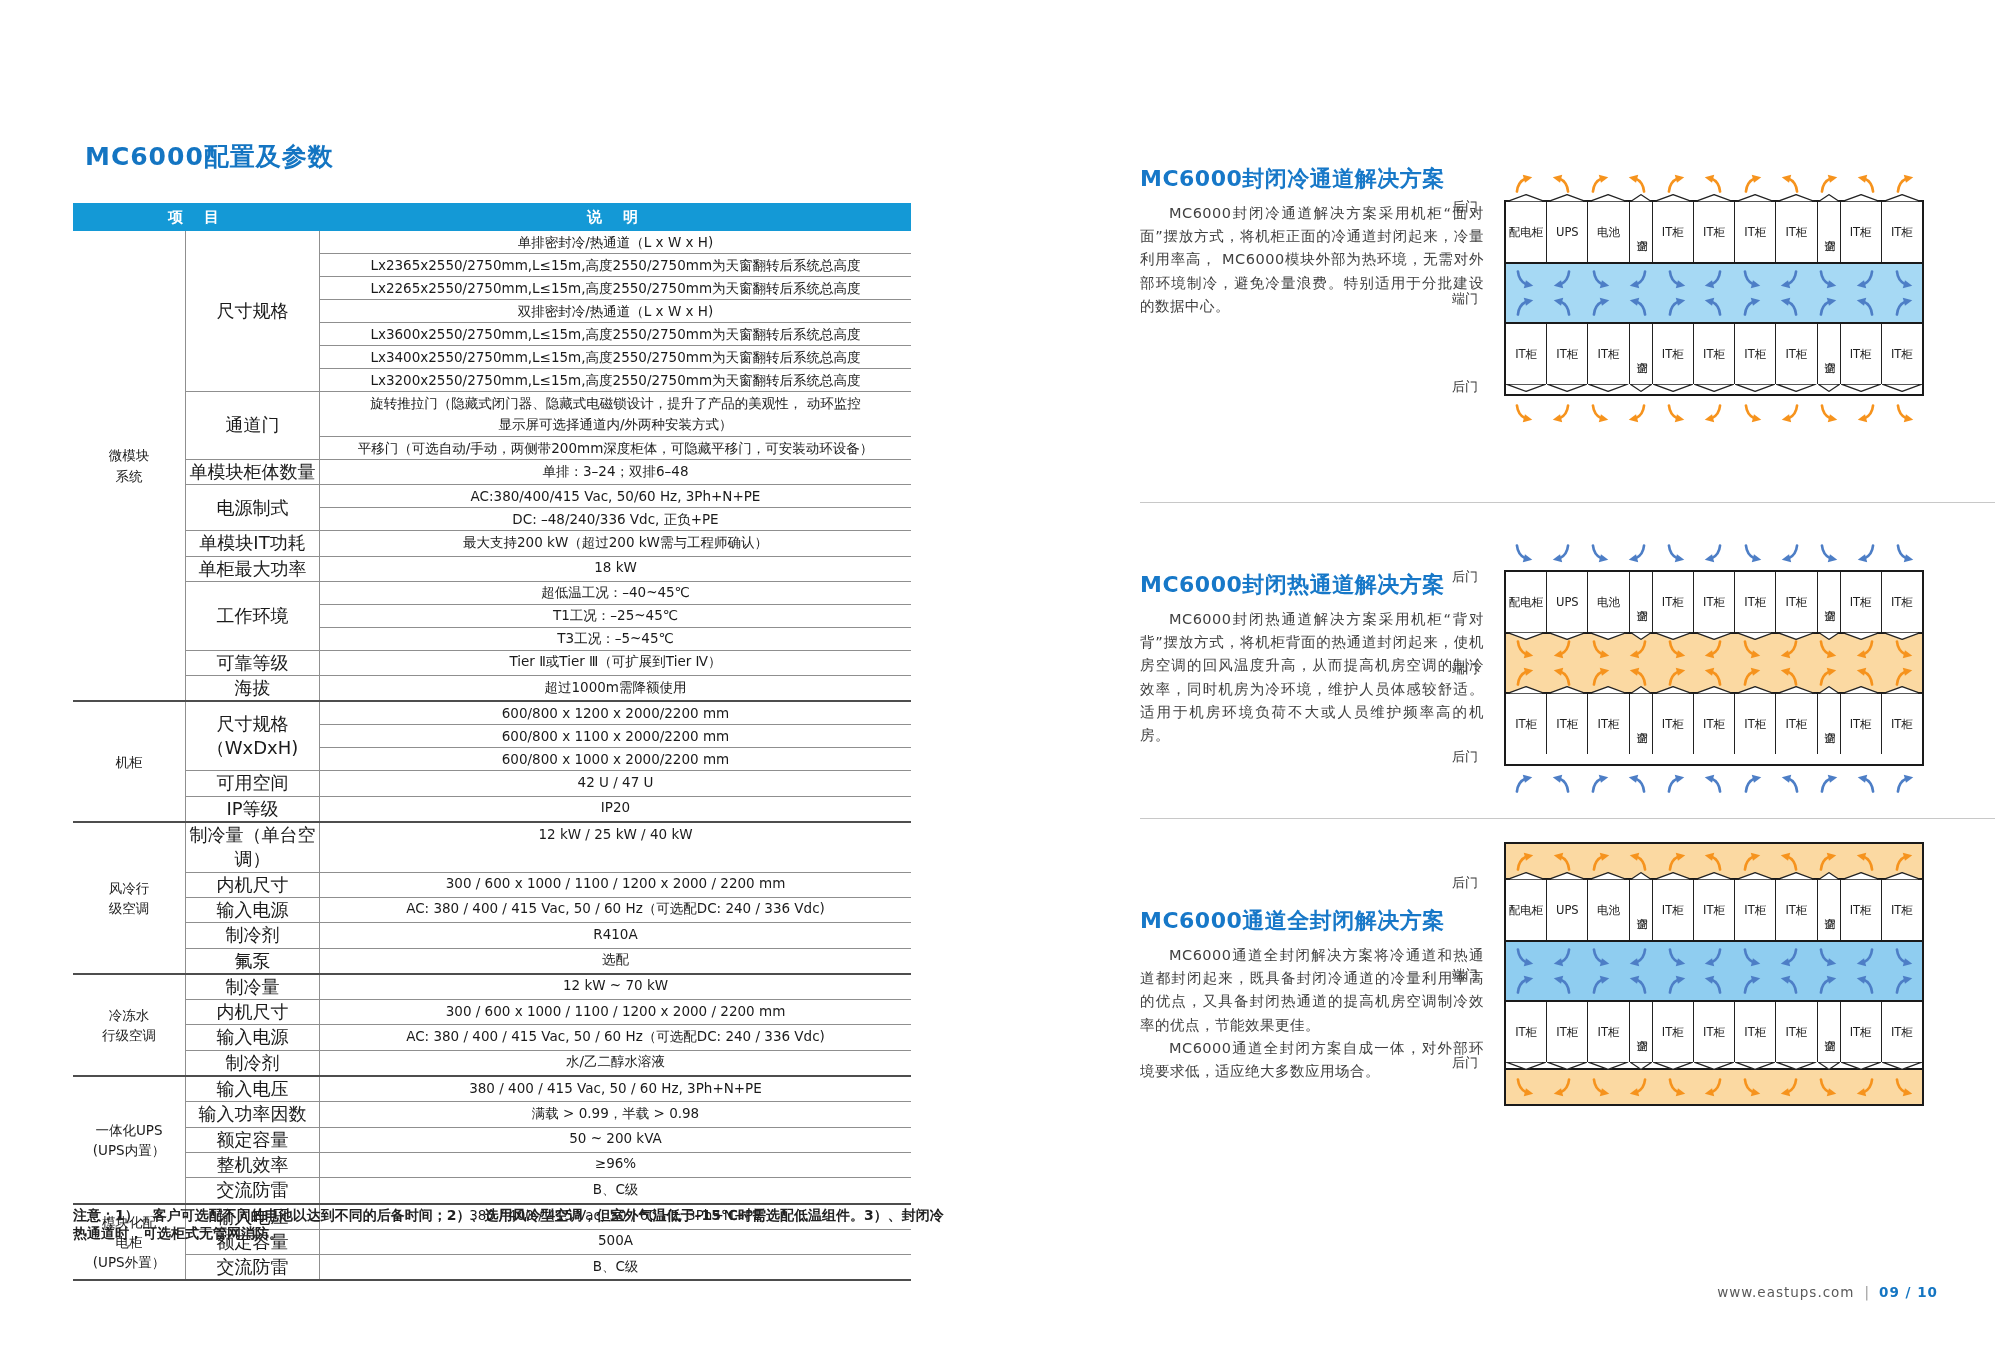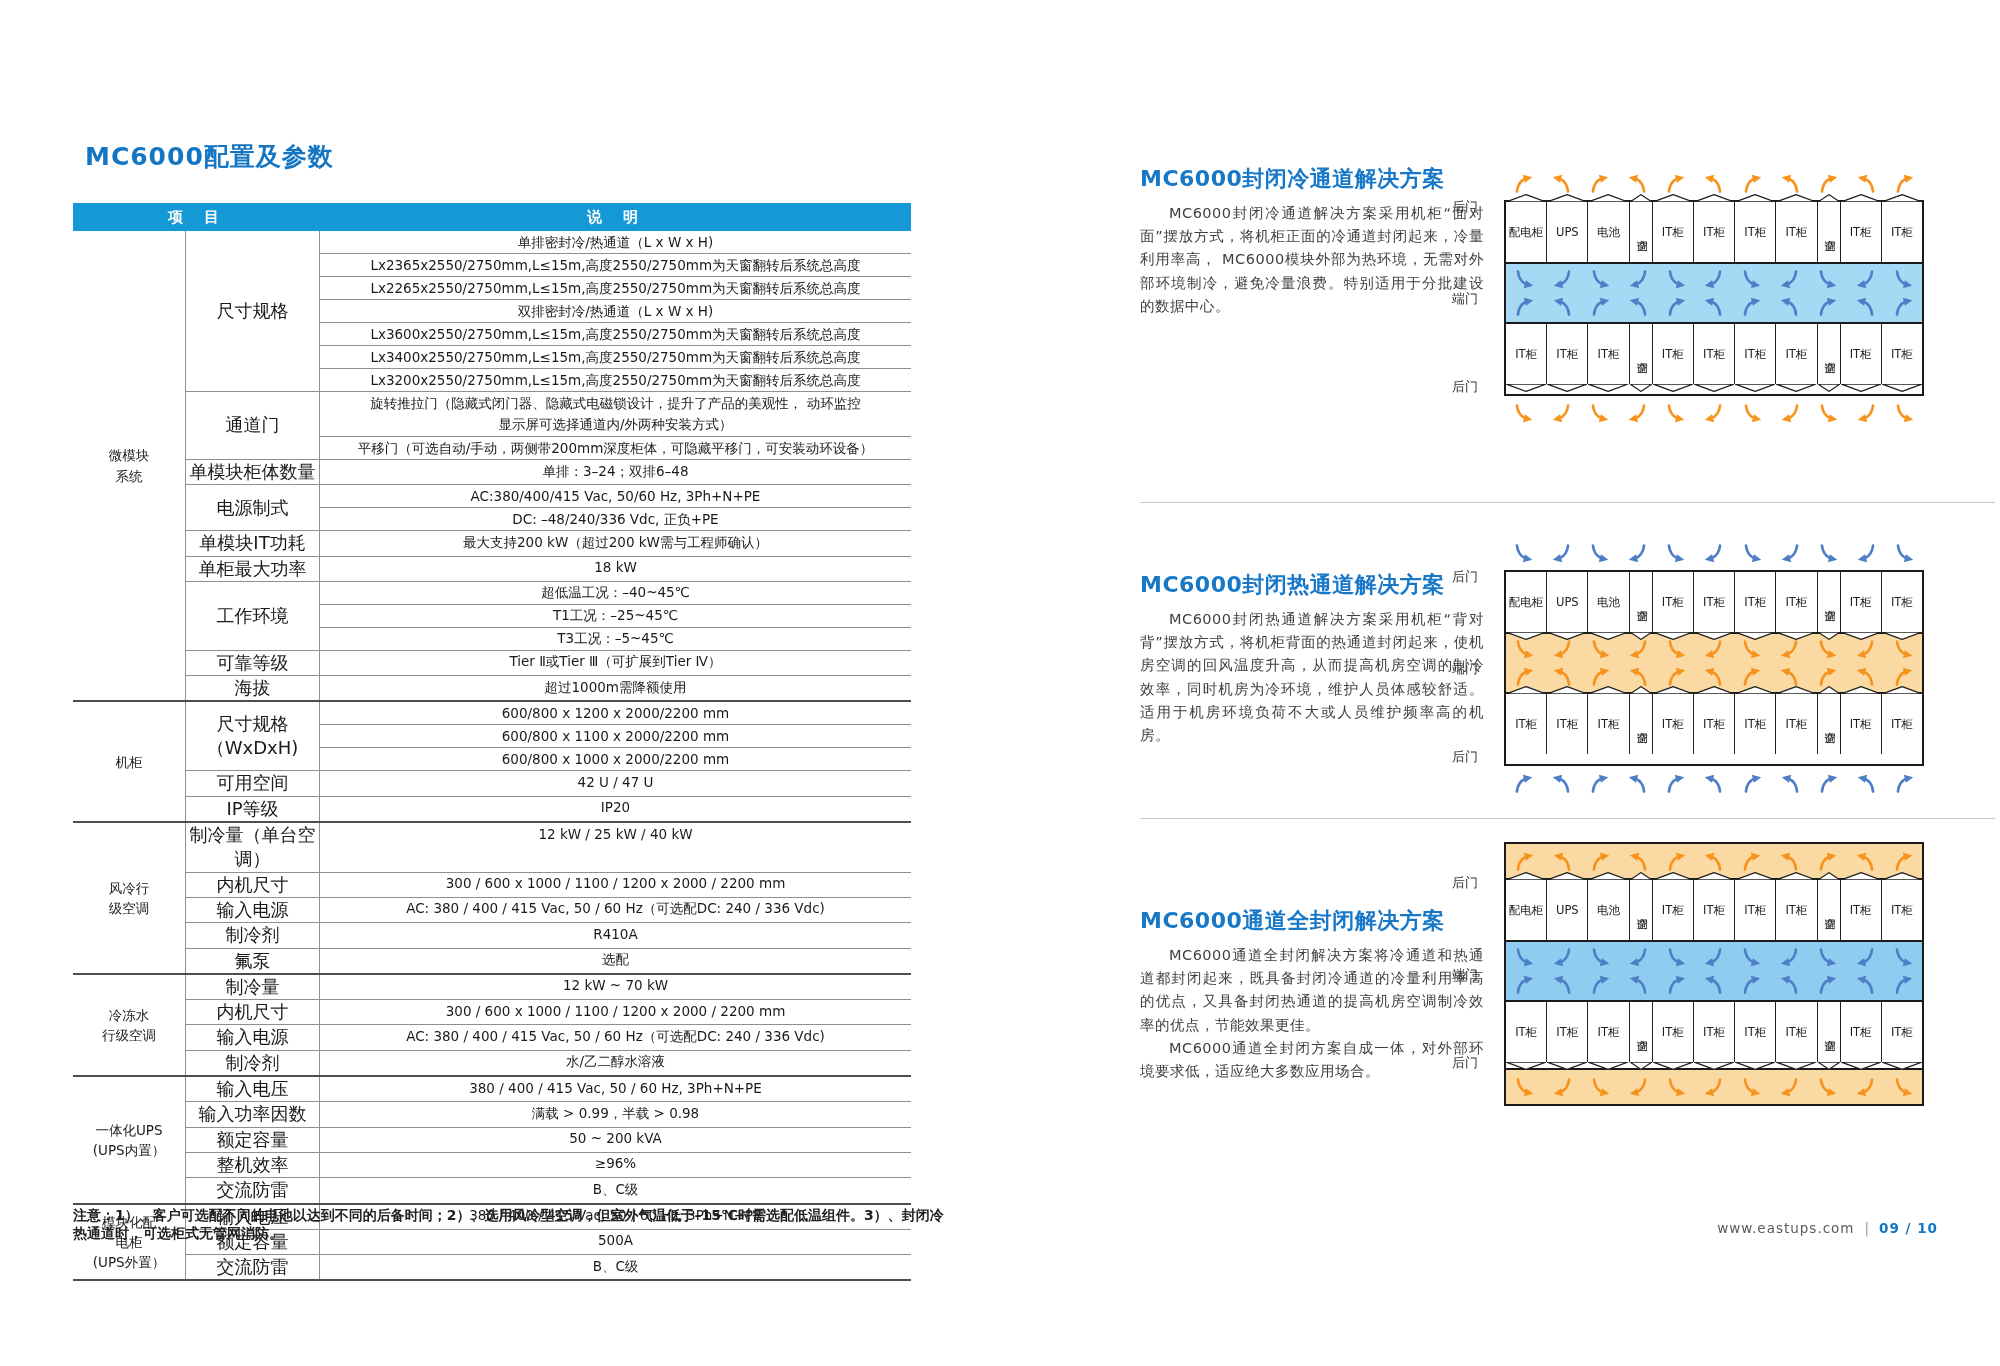--- a/index.html
+++ b/index.html
@@ -79,21 +79,21 @@
   .cell.ac .cell-label{writing-mode:vertical-rl;letter-spacing:1px;font-size:11px;}
   .roof{position:absolute;left:0;right:0;height:8px;line-height:0;z-index:2;}
   .roof.top{top:-8px;} .roof.bottom{bottom:-8px;transform:scaleY(-1);}
   .aisle{height:62px;flex:0 0 62px;display:flex;flex-direction:column;justify-content:space-around;
          border-top:2px solid #1a1a1a;border-bottom:2px solid #1a1a1a;padding:2px 0;box-sizing:border-box;}
   .arrow-row{display:flex;justify-content:space-around;align-items:center;width:100%;}
   .arrow-row.flipY{transform:scaleY(-1);}
   .arrow{display:inline-block;line-height:0;}
   .arrow.flipX{transform:scaleX(-1);}
   
-  .footer{position:absolute;top:1220px;right:62px;display:flex;align-items:center;gap:10px;font-size:13.5px;margin-left:48px;}
+  .footer{position:absolute;top:1284px;right:62px;display:flex;align-items:center;gap:10px;font-size:13.5px;margin-left:48px;}
   .footer .url{color:#5a5a5a;letter-spacing:1px;}
   .footer .fdiv{color:#9a9a9a;}
   .footer .pageno{color:#1475c2;font-weight:bold;letter-spacing:1px;}
 </style>
 </head>
 <body>
 
 <div class="page">
 
   <h1 class="page-title">MC6000配置及参数</h1>

